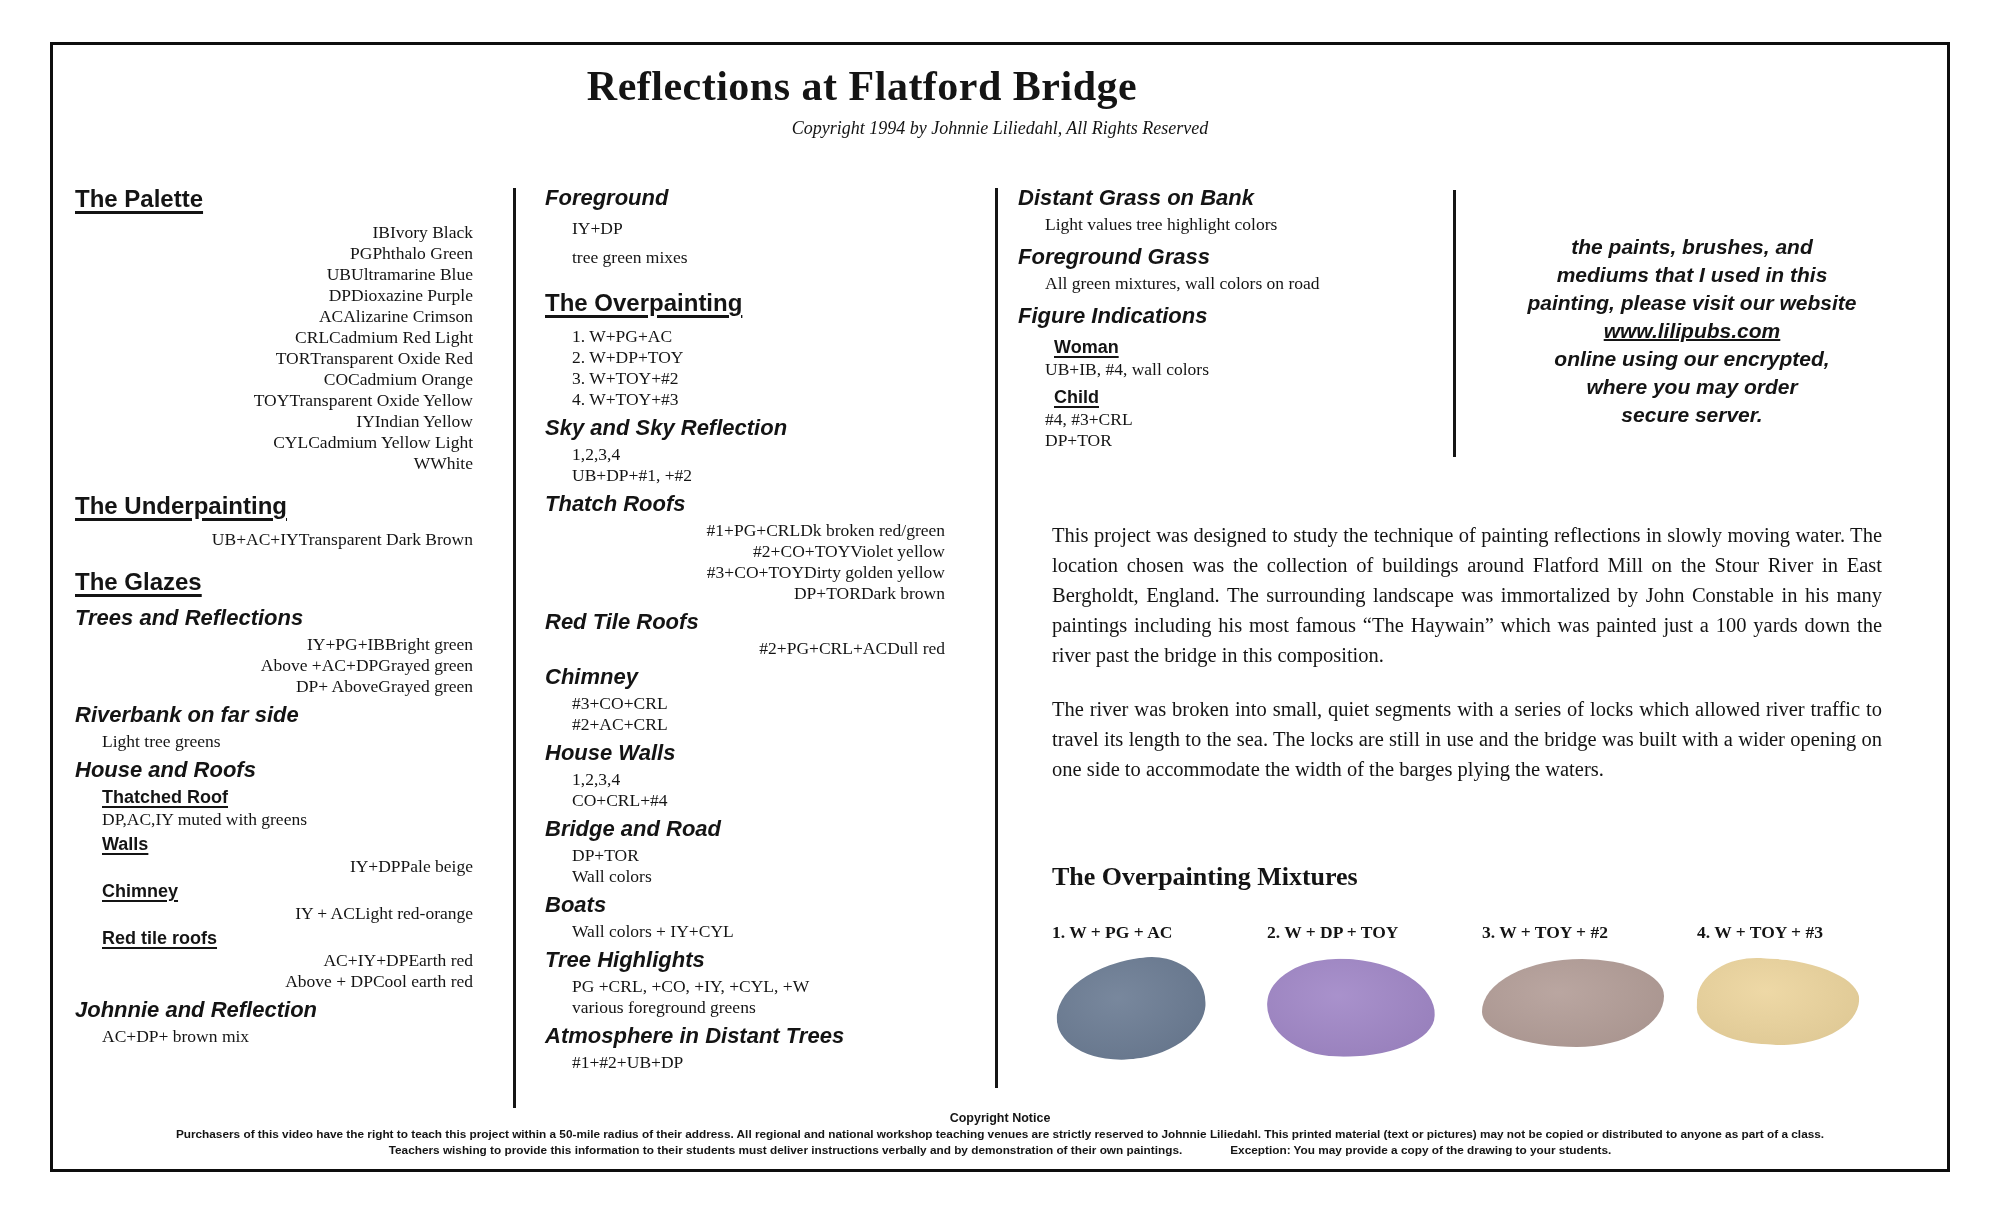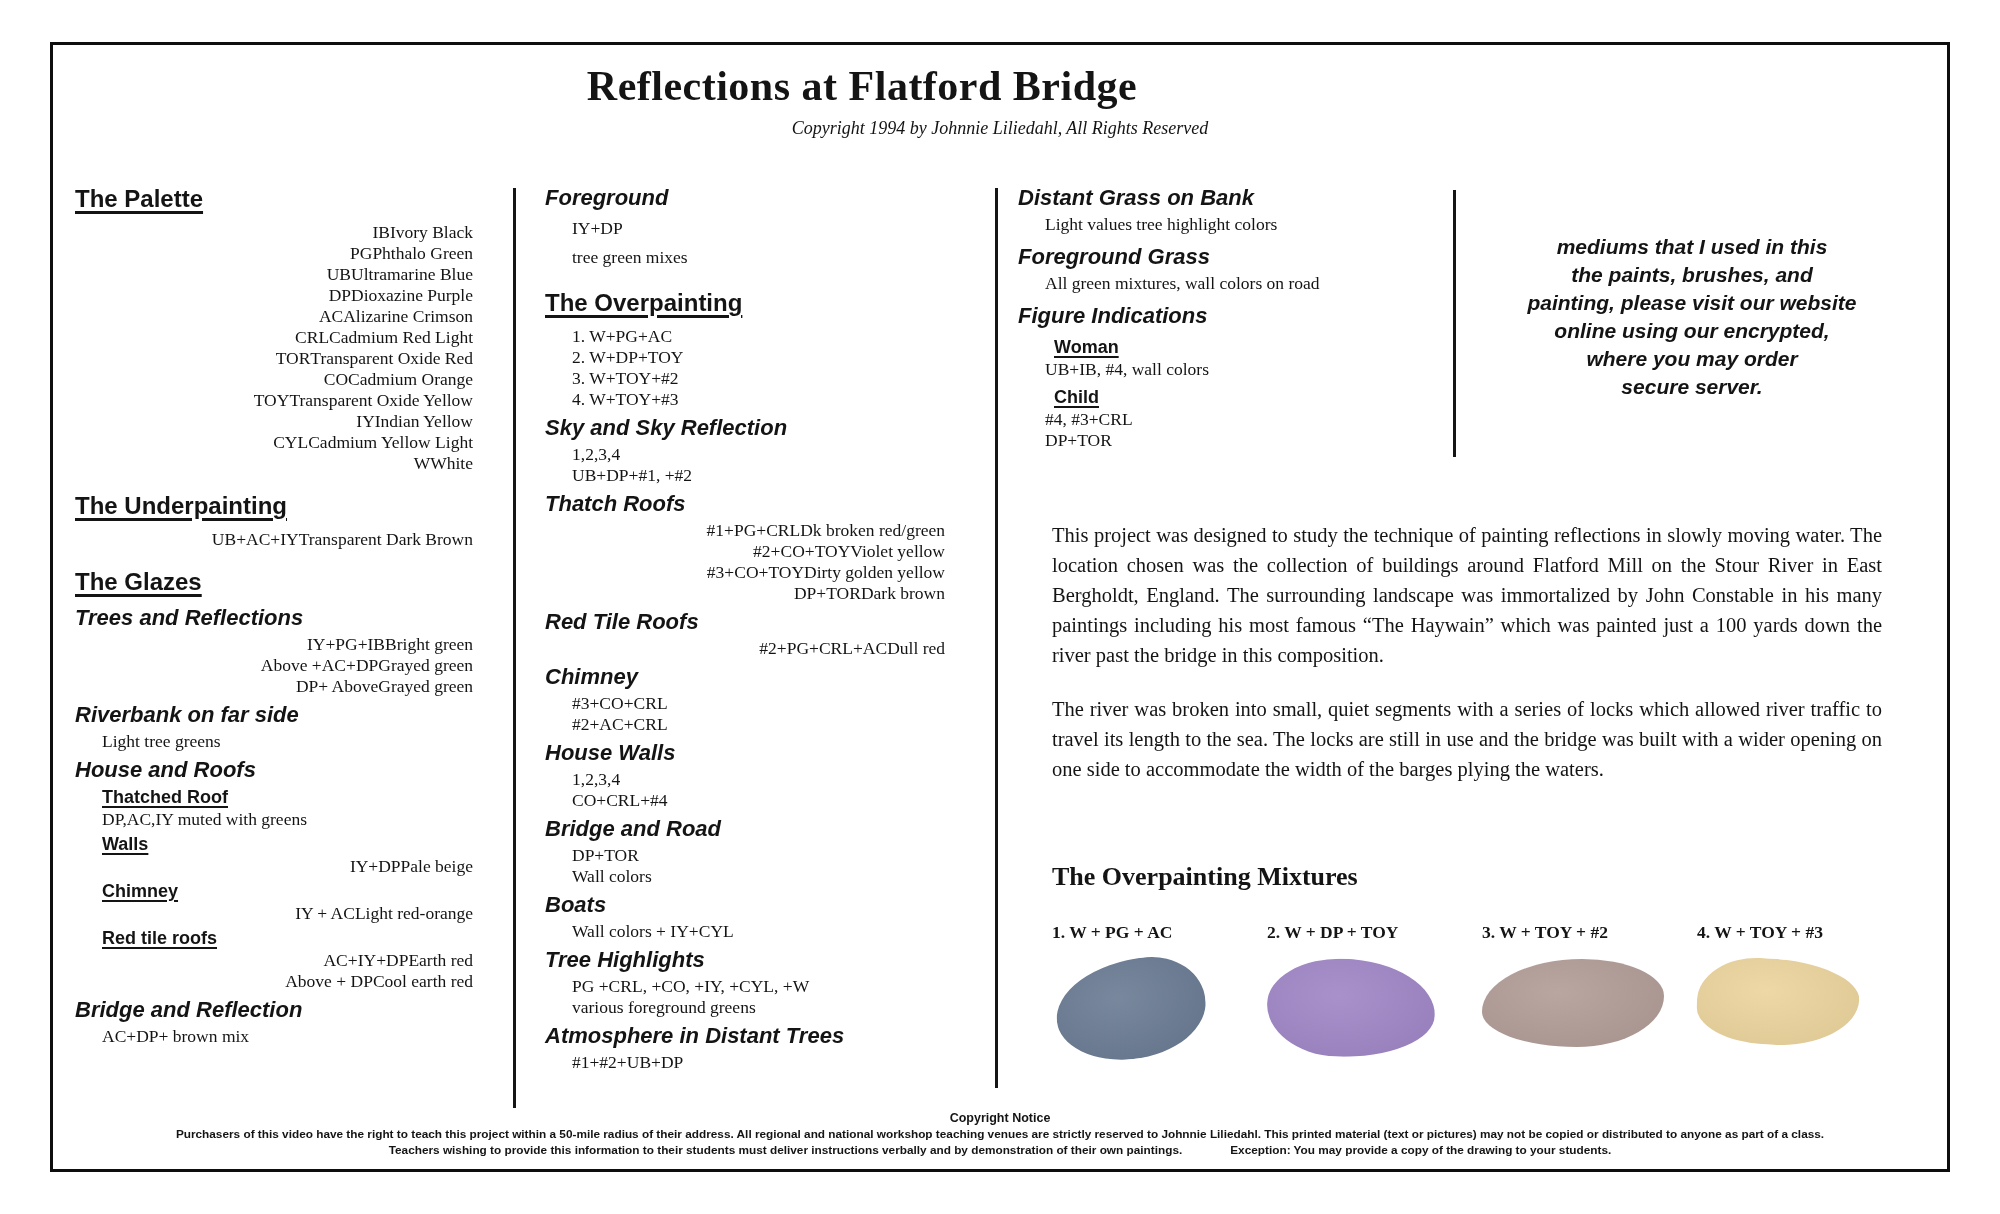--- a/index.html
+++ b/index.html
@@ -196,21 +196,21 @@
   <div class="h-small">Red tile roofs</div>
   <div class="row">
       <span>AC+IY+DP</span>
       <span>Earth red</span>
     </div>
   <div class="row">
       <span>Above + DP</span>
       <span>Cool earth red</span>
     </div>
 
-  <div class="h-italic">Bridge and Reflection</div>
+  <div class="h-italic">Johnnie and Reflection</div>
   <div class="line">AC+DP+ brown mix</div>
 </div>
 
 <div class="col col-mid">
   <div class="h-italic" style="margin-top:0">Foreground</div>
   <div class="line29">IY+DP</div>
   <div class="line29">tree green mixes</div>
 
   <div class="h-main" style="margin-top:17px">The Overpainting</div>
   <div class="line">1. W+PG+AC</div>
@@ -278,23 +278,24 @@
 
   <div class="h-italic" style="margin-top:9px">Figure Indications</div>
   <div class="h-small ind2" style="margin-top:8px">Woman</div>
   <div class="line ind2">UB+IB, #4, wall colors</div>
   <div class="h-small ind2" style="margin-top:7px">Child</div>
   <div class="line ind2">#4, #3+CRL</div>
   <div class="line ind2">DP+TOR</div>
 </div>
 
 <div class="promo">
+  <div>the paints, brushes, and</div>
   <div>mediums that I used in this</div>
-  <div>the paints, brushes, and</div>
   <div>painting, please visit our website</div>
+  <div class="promo-link">www.lilipubs.com</div>
   <div>online using our encrypted,</div>
   <div>where you may order</div>
   <div>secure server.</div>
 </div>
 
 <div class="bodytext">
   <p>This project was designed to study the technique of painting reflections in slowly moving water. The location chosen was the collection of buildings around Flatford Mill on the Stour River in East Bergholdt, England. The surrounding landscape was immortalized by John Constable in his many paintings including his most famous “The Haywain” which was painted just a 100 yards down the river past the bridge in this composition.</p>
   <p>The river was broken into small, quiet segments with a series of locks which allowed river traffic to travel its length to the sea. The locks are still in use and the bridge was built with a wider opening on one side to accommodate the width of the barges plying the waters.</p>
 </div>
 

